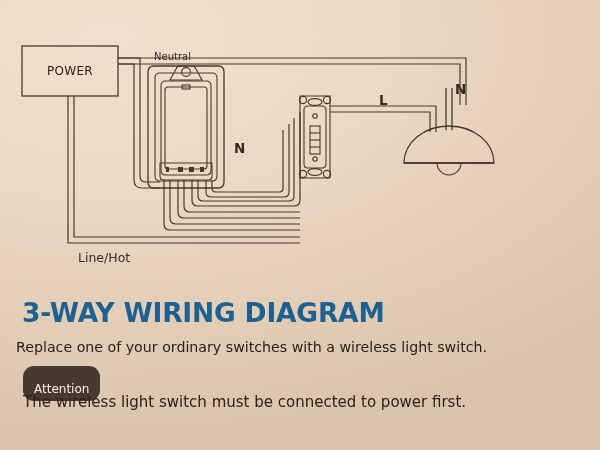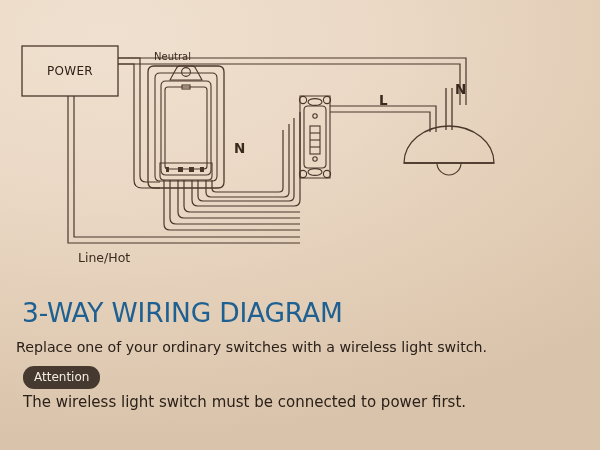--- a/index.html
+++ b/index.html
@@ -29,32 +29,32 @@
   #lbl-l{left:379px;top:94px;font-size:13.5px;font-weight:bold;}
   #lbl-power{
     left:31px;top:54px;width:78px;height:34px;
     display:flex;align-items:center;justify-content:center;
     font-size:12px;color:#2e2118;letter-spacing:.3px;
   }
 
   #textblock{position:absolute;left:0;top:288px;width:600px;height:162px;}
   #title{
     position:absolute;left:22px;top:12px;
-    font-size:26.5px;font-weight:normal;color:#1d6091;
+    font-size:26.5px;font-weight:bold;color:#1d6091;
     letter-spacing:-0.2px;line-height:1;
   }
   #subtitle{
     position:absolute;left:16px;top:52px;
     font-size:14.2px;color:#2b2119;line-height:1;
   }
   #attention{
     position:absolute;left:23px;top:78px;
     background:#463a30;color:#f4ece3;
     font-size:12px;line-height:1;
-    padding:5px 11px 6px 11px;border-radius:11px;
+    padding:17px 11px 6px 11px;border-radius:11px;
   }
   #warning{
     position:absolute;left:23px;top:107px;
     font-size:15px;color:#2b2119;line-height:1;
   }
 </style>
 </head>
 <body>
 
 <div id="stage">

